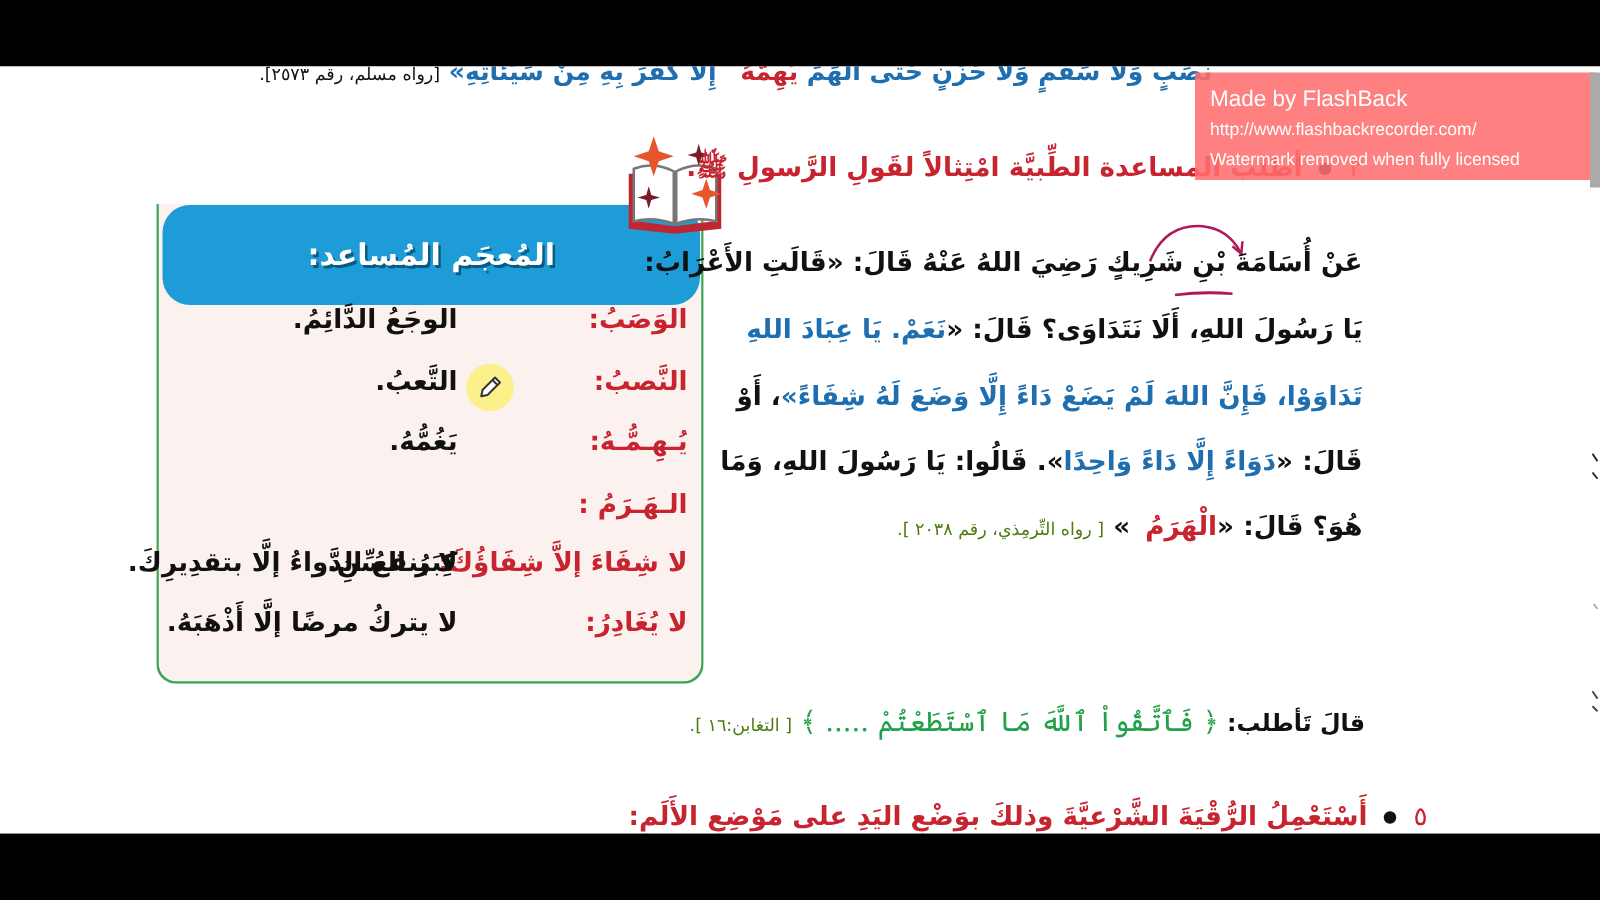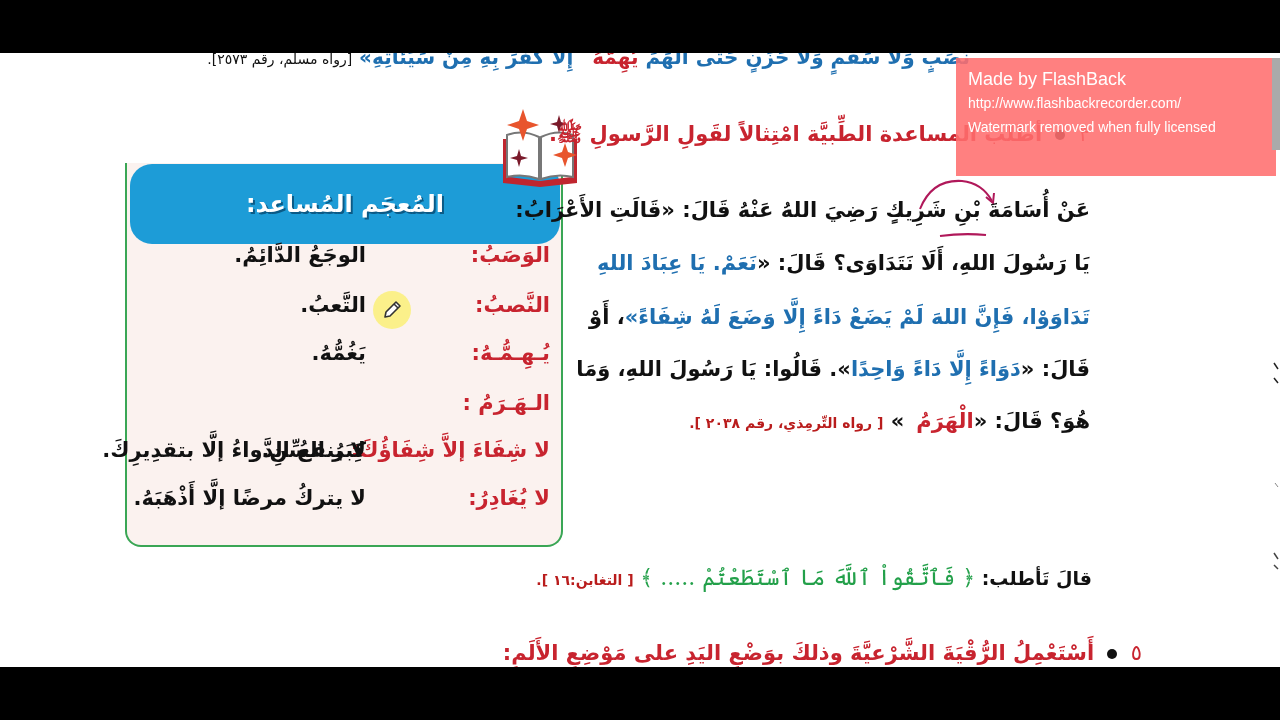--- a/index.html
+++ b/index.html
@@ -16,21 +16,21 @@
 
     .ar { direction: rtl; unicode-bidi: embed; font-family: "DejaVu Sans", sans-serif; font-weight: bold; white-space: nowrap; }
 
     
     .top-line { position: absolute; right: 310px; top: -8px; font-size: 20px; color: #1f6fb0; }
     .top-line .red { color: #c8242f; }
     .top-line .ref { color: #111; font-size: 14px; font-weight: normal; }
 
     
     .watermark {
-      position: absolute; left: 956px; top: 5px; width: 320px; height: 118px;
+      position: absolute; left: 956px; top: 5px; width: 320px; height: 86px;
       background: rgba(255, 110, 110, 0.88); padding: 10px 12px;
       font-family: "Liberation Sans", sans-serif; color: #fff;
     }
     .watermark .wm-title { font-size: 18px; line-height: 22px; }
     .watermark .wm-url { font-size: 14px; line-height: 22px; margin-top: 2px; }
     .watermark .wm-note { font-size: 14px; line-height: 22px; margin-top: 2px; }
     .wm-strip { position: absolute; left: 1272px; top: 5px; width: 8px; height: 92px; background: #aaa; }
 
     
     .dict-box {
@@ -56,21 +56,21 @@
       border-radius: 50%; background: rgba(250, 240, 120, 0.85);
       display: flex; align-items: center; justify-content: center;
     }
 
     
     .r-line { position: absolute; right: 190px; font-size: 21px; color: #111; }
     .heading-red { color: #c8242f; font-size: 21px; }
     .blue { color: #1f6fb0; }
     .red { color: #c8242f; margin-left: 12px; }
     .green { color: #23a04a; }
-    .small-ref { font-size: 14px; font-weight: bold; color: #b91c1c; }
+    .small-ref { font-size: 14px; font-weight: normal; color: #4d7c0f; }
     .bullet { display: inline-block; width: 10px; height: 10px; border-radius: 50%; background: #111; margin: 0 6px; vertical-align: middle; }
     .num { color: #c8242f; font-weight: normal; }
 
     .annot-arc { position: absolute; left: 912px; top: 122px; width: 90px; height: 40px; }
     .annot-underline { position: absolute; left: 938px; top: 178px; width: 50px; height: 8px; }
 
     .right-edge-marks { position: absolute; left: 1272px; top: 250px; width: 8px; height: 360px; }
   </style>
 </head>
 <body>

